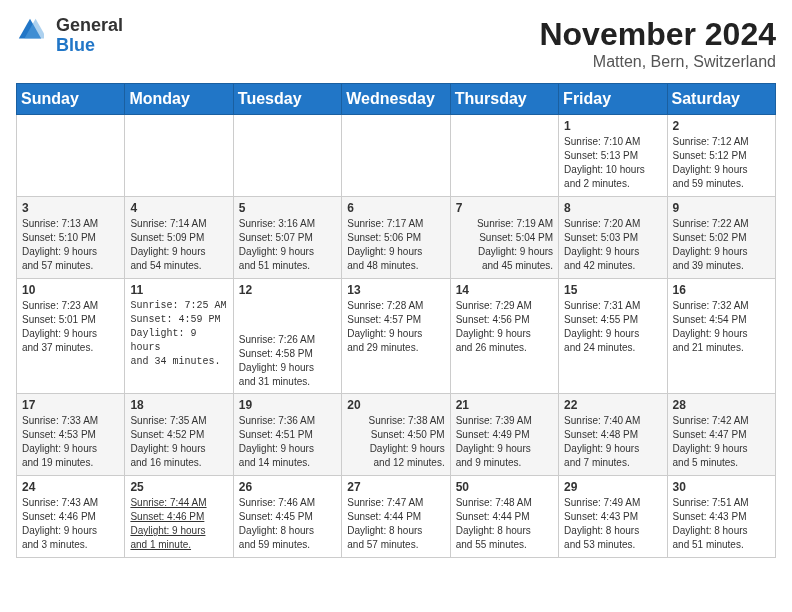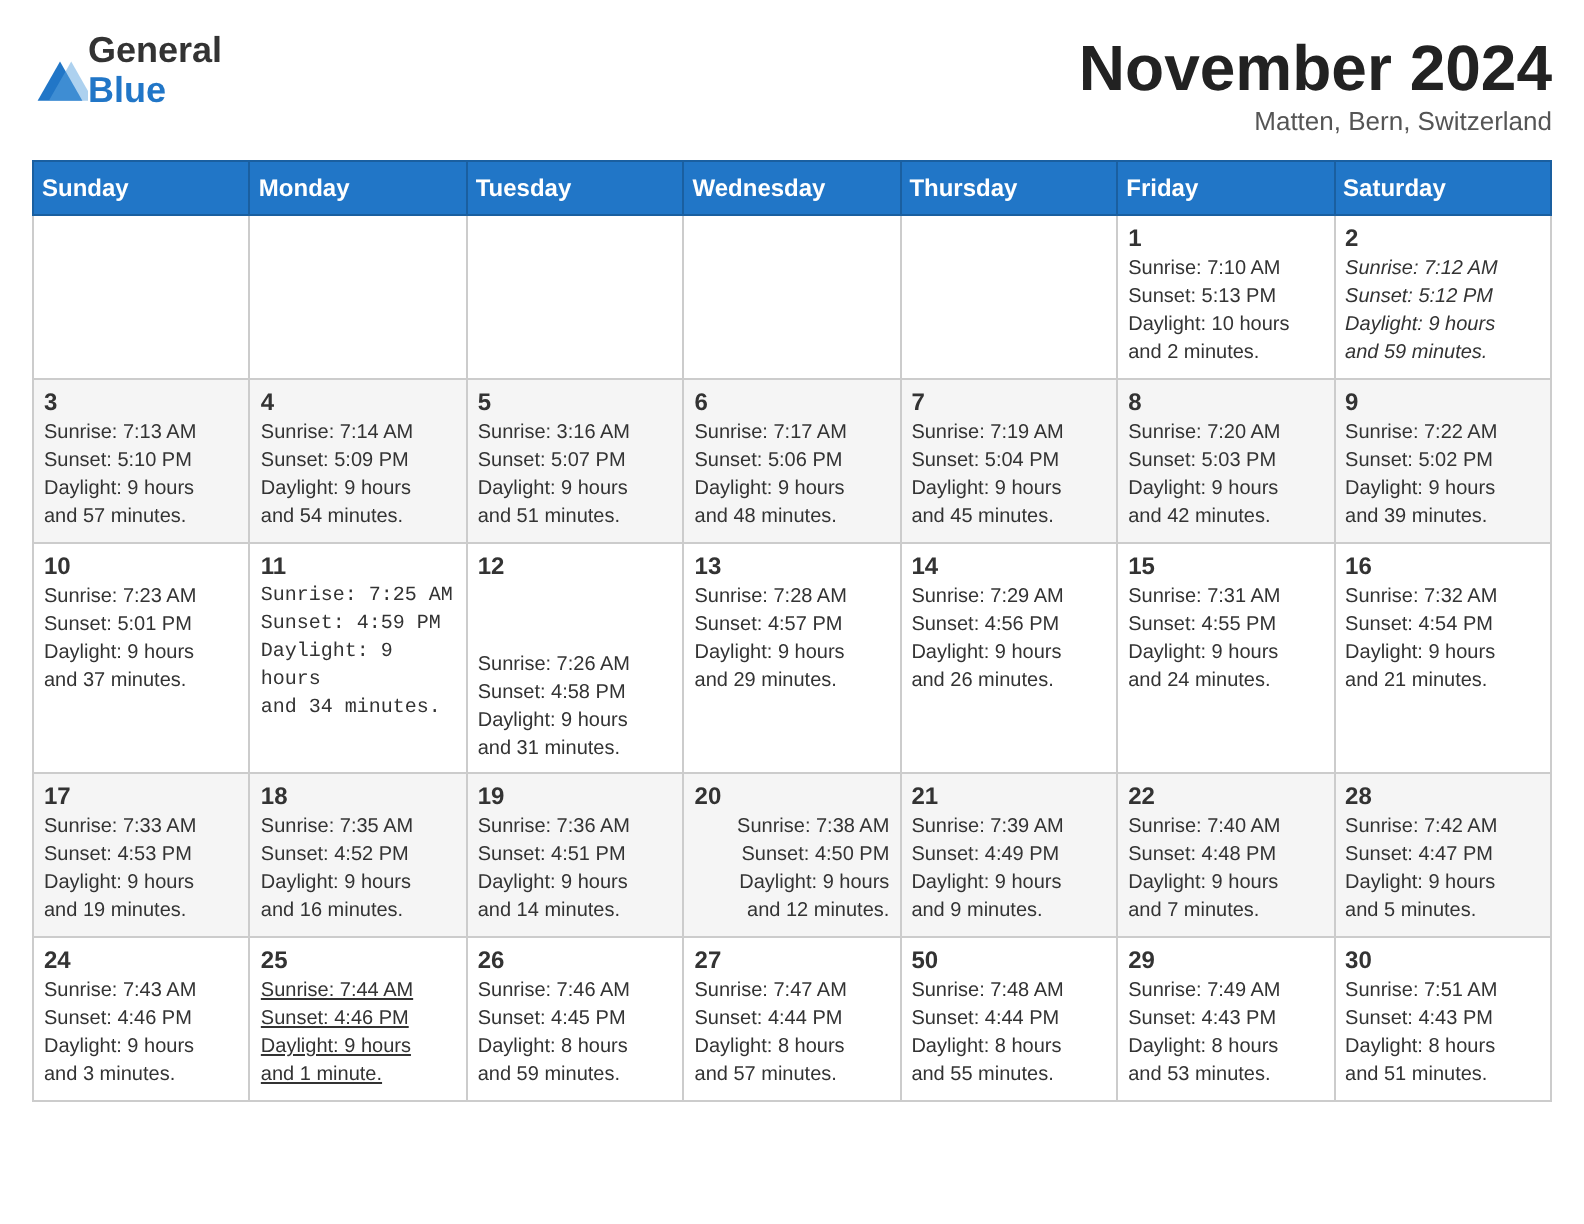--- a/index.html
+++ b/index.html
@@ -11,22 +11,22 @@
       padding: 16px;
     }
     .header-area {
       display: flex;
       justify-content: space-between;
       align-items: flex-start;
       margin-bottom: 12px;
     }
     .logo {
       display: flex;
-      align-items: flex-end;
-      gap: 0;
+      align-items: flex-start;
+      gap: 12px;
     }
     .logo-text {
       font-size: 18px;
       font-weight: bold;
       line-height: 1.1;
     }
     .logo-text .general { color: #333; }
     .logo-text .blue { color: #2176c7; }
     .logo-icon {
       width: 28px;
@@ -35,32 +35,32 @@
     .title-area {
       text-align: right;
       margin-left: 34px;
     }
     .month-title {
       font-size: 32px;
       font-weight: bold;
       color: #222;
     }
     .location {
-      font-size: 13px;
+      font-size: 16px;
       color: #555;
     }
     table {
       width: 100%;
       border-collapse: collapse;
       table-layout: fixed;
     }
     thead tr th {
       background-color: #2176c7;
       color: #fff;
-      font-size: 12px;
+      font-size: 16px;
       font-weight: bold;
       padding: 6px 4px;
       text-align: left;
       border: 1px solid #1a5fa0;
     }
     tbody tr td {
       vertical-align: top;
       border: 1px solid #ccc;
       padding: 4px 5px;
       font-size: 10px;
@@ -127,21 +127,21 @@
         <td class="empty-cell"></td>
         <td>
           <span class="day-number">1</span>
           <div class="day-info" style="white-space: pre-line;">Sunrise: 7:10 AM
 Sunset: 5:13 PM
 Daylight: 10 hours
 and 2 minutes.</div>
         </td>
         <td>
           <span class="day-number">2</span>
-          <div class="day-info" style="white-space: pre-line; font-style: italic;">Sunrise: 7:12 AM
+          <div class="day-info" style="white-space: pre-line;">Sunrise: 7:12 AM
 Sunset: 5:12 PM
 Daylight: 9 hours
 and 59 minutes.</div>
         </td>
       </tr>
       <tr>
         <td>
           <span class="day-number">3</span>
           <div class="day-info" style="white-space: pre-line;">Sunrise: 7:13 AM
 Sunset: 5:10 PM
@@ -164,21 +164,21 @@
         </td>
         <td>
           <span class="day-number">6</span>
           <div class="day-info" style="white-space: pre-line;">Sunrise: 7:17 AM
 Sunset: 5:06 PM
 Daylight: 9 hours
 and 48 minutes.</div>
         </td>
         <td>
           <span class="day-number">7</span>
-          <div class="day-info" style="white-space: pre-line;">Sunrise: 7:19 AM
+          <div class="day-info" style="white-space: pre-line; text-align: right;">Sunrise: 7:19 AM
 Sunset: 5:04 PM
 Daylight: 9 hours
 and 45 minutes.</div>
         </td>
         <td>
           <span class="day-number">8</span>
           <div class="day-info" style="white-space: pre-line;">Sunrise: 7:20 AM
 Sunset: 5:03 PM
 Daylight: 9 hours
 and 42 minutes.</div>

